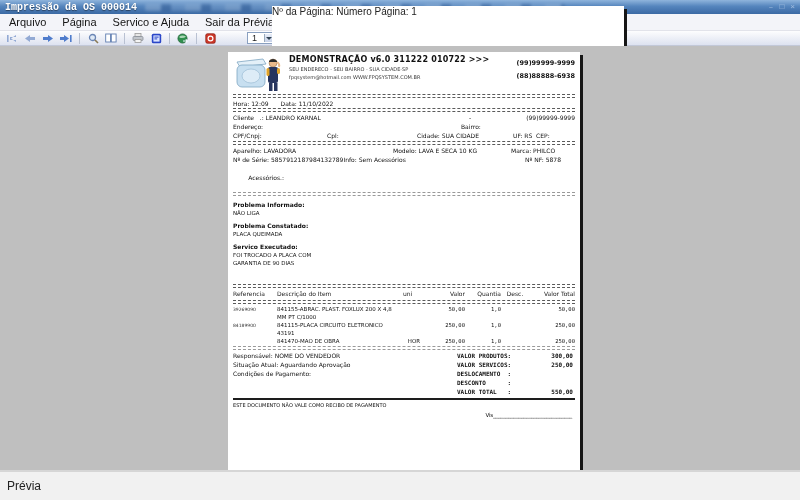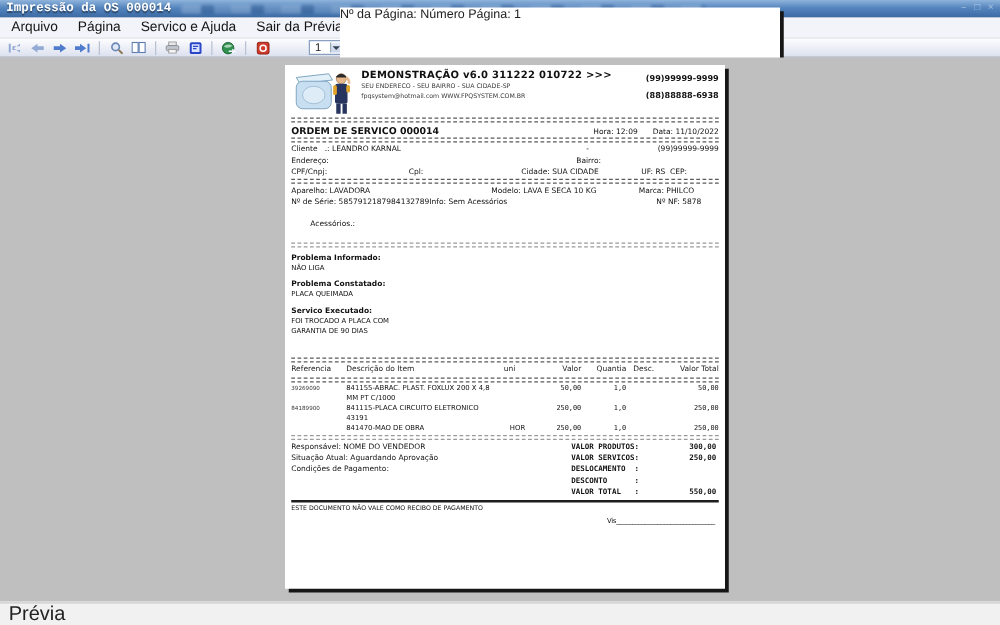--- a/index.html
+++ b/index.html
@@ -30,22 +30,22 @@
     background:linear-gradient(#e8edf8,#c8d2e8); border-left:1px solid #9ab; display:flex; align-items:center; justify-content:center; }
   .zoom-select .arrow i { width:0; height:0; border-left:3px solid transparent; border-right:3px solid transparent; border-top:3px solid #345; }
   .tlabel { margin-left:5px; white-space:nowrap; }
   .tlabel.page { margin-left:44px; }
 
   
   .workspace { position:absolute; top:46px; left:0; right:0; bottom:19px; background:#bfbfbf;padding-left:48px; }
   .page { position:absolute; left:228px; top:6px; width:352px; height:419px; background:#fff;
     box-shadow:3px 3px 0 #161616; }
 
-  .statusbar { position:absolute; left:0; right:0; bottom:0; height:19px; background:#f1f1f1;
-    border-top:2px solid #d6d6d6; display:flex; align-items:center; padding:0 7px; font-size:16px; color:#222; }
+  .statusbar { position:absolute; left:0; right:0; bottom:0; height:30px; background:#f1f1f1;
+    border-top:2px solid #d6d6d6; display:flex; align-items:center; padding:0 7px; font-size:12px; color:#222; }
 
   
   .doc { font-family:"DejaVu Sans", sans-serif; color:#111; padding:3px 5px; }
   .rule { height:4px; border-top:1px dashed #5a5a5a; border-bottom:1px dashed #5a5a5a; margin:1px 0; }
   .rule.light { border-color:#9a9a9a; }
   .rule-dark { height:2px; background:#1d1d1d; margin:2px 0 1px 0; }
 
   .doc-header { display:flex; align-items:flex-start; }
   .logo { width:52px; height:38px; flex:0 0 auto; }
   .company { margin-left:4px; flex:1; }
@@ -208,21 +208,20 @@
         </div>
         <div class="phones">
           <div>(99)99999-9999</div>
           <div>(88)88888-6938</div>
         </div>
       </div>
 
       <div class="rule"></div>
 
       <div class="order-row">
-        <span class="order-title">ORDEM DE SERVICO 000014</span>
         <span class="order-when">
           <span>Hora: 12:09</span>
           <span>Data: 11/10/2022</span>
         </span>
       </div>
 
       <div class="rule"></div>
 
       <div class="drow grid1">
         <span>Cliente   .: LEANDRO KARNAL</span>

